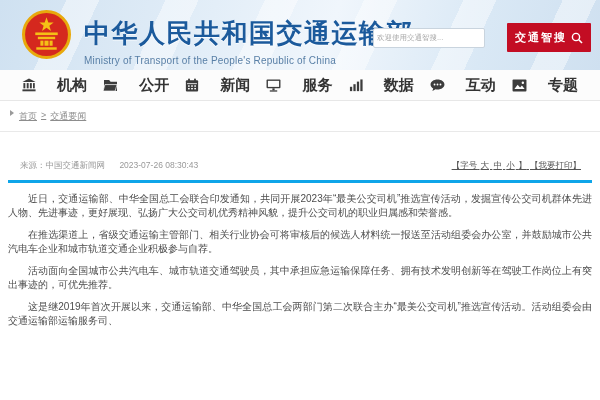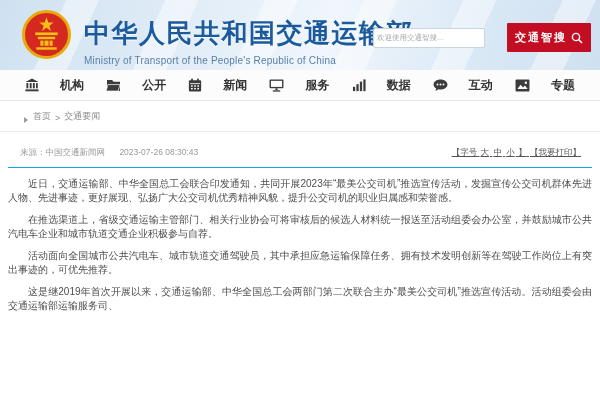--- a/index.html
+++ b/index.html
@@ -23,38 +23,38 @@
   .searchbar input{width:104px;height:18px;border:1px solid #c9d4de;background:#fff;
     font-size:7.5px;color:#555;padding:0 3px;outline:none;border-radius:2px;}
   .searchbar input::placeholder{color:#a9a9a9;}
   .search-btn{margin-left:22px;height:29px;padding:0 8px;background:#c30d23;border:none;
     color:#fff;font-weight:bold;font-size:11px;letter-spacing:2px;display:flex;
     align-items:center;gap:4px;cursor:pointer;border-radius:1px;}
 
   
   .main-nav{height:30px;background:#fcfcfc;border-bottom:1px solid #e7e7e7;
     display:flex;justify-content:space-around;align-items:center;padding:0 14px;}
-  .nav-item{display:flex;align-items:center;gap:21px;font-size:12px;font-weight:bold;
+  .nav-item{display:flex;align-items:center;gap:21px;font-size:15px;font-weight:bold;
     color:#333;cursor:pointer;}
   .nav-item svg{display:block;}
 
   
-  .breadcrumb{display:flex;align-items:flex-end;padding:9px 0 8px 24px;font-size:9px;color:#8d8d8d;
-    border-bottom:1px solid #e9e9e9;}
+  .breadcrumb{display:flex;align-items:flex-start;padding:9px 0 8px 10px;font-size:9px;color:#8d8d8d;
+    border-bottom:1px solid #e9e9e9;text-decoration:underline;}
   .crumb-tri{width:0;height:0;border-left:4px solid #9a9a9a;border-top:3px solid transparent;
     border-bottom:3px solid transparent;margin-right:5px;}
   .breadcrumb a{color:#8d8d8d;text-decoration:none;cursor:pointer;}
   .crumb-sep{margin:0 4px;}
 
   
   .article{padding:0 8px;}
   .article-title{margin:21px 0 0;text-align:center;font-size:17px;font-weight:bold;
     color:#333;letter-spacing:.5px;}
-  .meta{display:flex;justify-content:space-between;align-items:flex-end;margin-top:15px;
-    padding:0 10px 8px 12px;border-bottom:1px solid #0ea5e9;}
+  .meta{display:flex;justify-content:space-between;align-items:flex-end;margin-top:28px;
+    padding:0 10px 8px 12px;border-bottom:3px solid #0ea5e9;}
   .meta-left{font-size:8.5px;color:#999;}
   .meta-left .dt{margin-left:12px;}
   .meta-right{font-size:8.5px;color:#555;text-decoration:underline;}
   .meta-right a{color:#555;text-decoration:none;cursor:pointer;margin:0 1px;}
   .body-text{margin-top:4px;}
   .body-text p{font-size:10px;color:#4d4d4d;line-height:13.5px;text-indent:2em;
     text-align:justify;margin:9px 0;}
 </style>
 </head>
 <body>

